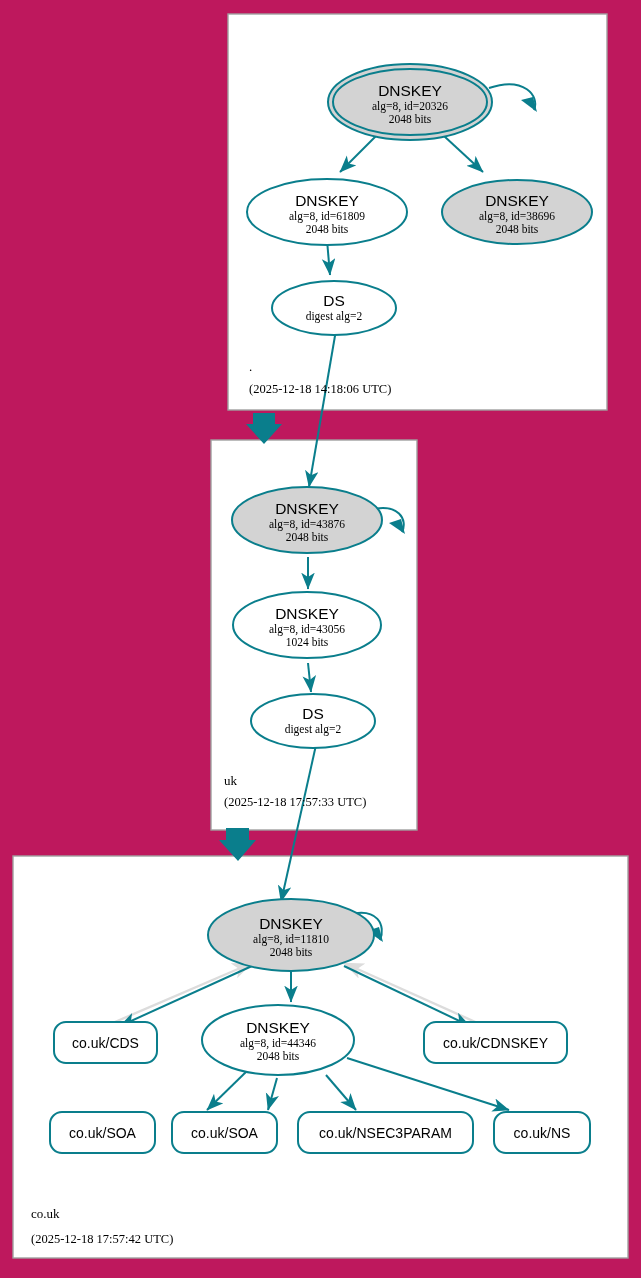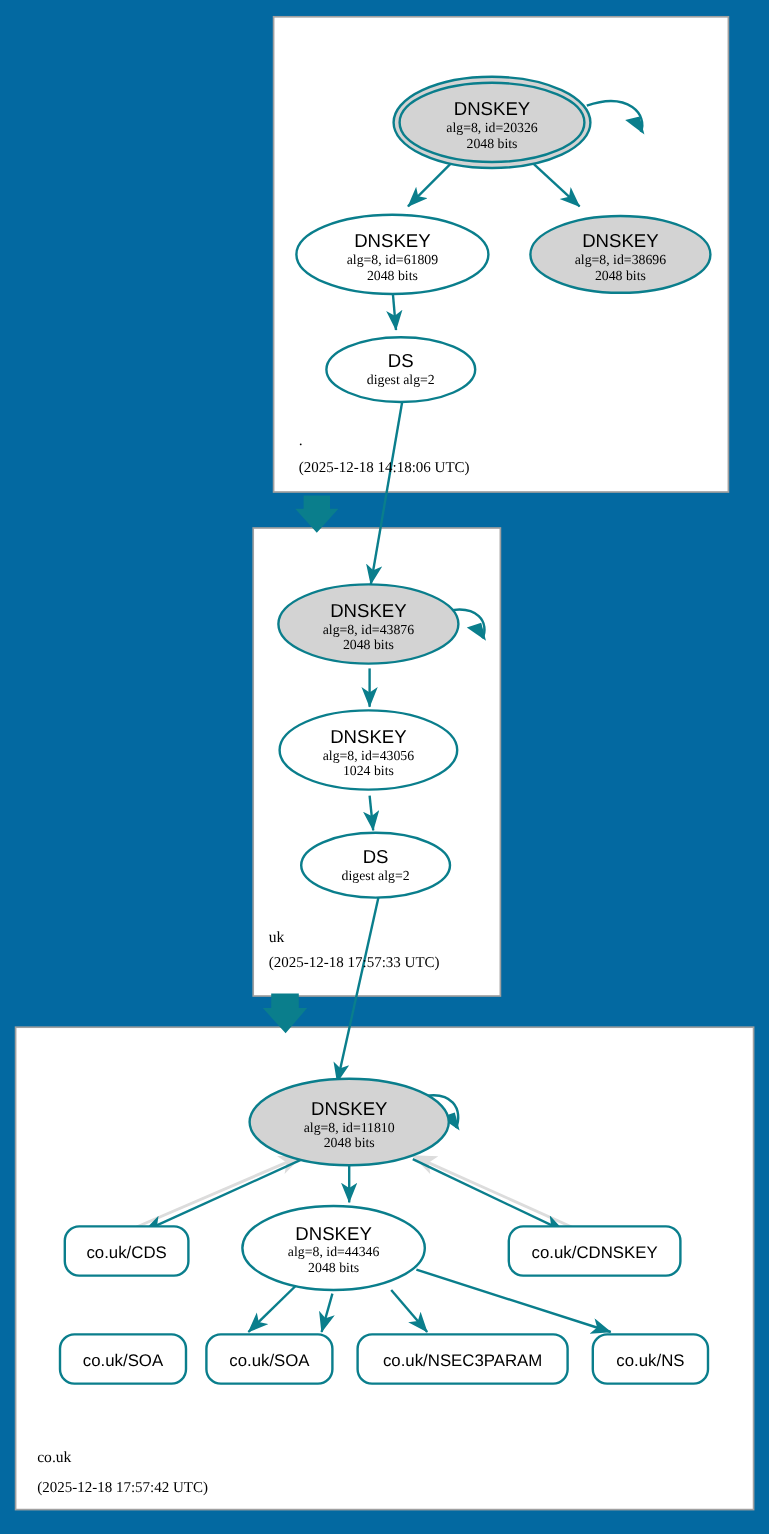--- a/index.html
+++ b/index.html
@@ -9,21 +9,21 @@
     background: #ffffff;
   }
   body {
     font-family: "Liberation Serif", "DejaVu Serif", serif;
   }
   #canvas {
     position: relative;
     width: 641px;
     height: 1278px;
     overflow: hidden;
-    background: #0369a1;
+    background: #be185d;
   }
   #graph-svg {
     position: absolute;
     left: 0;
     top: 0;
     width: 641px;
     height: 1278px;
   }
   .zone-box {
     fill: #ffffff;

